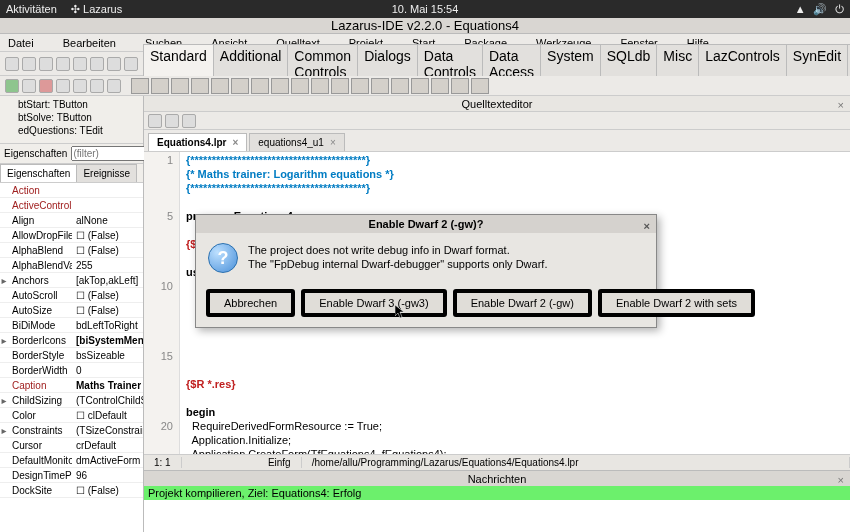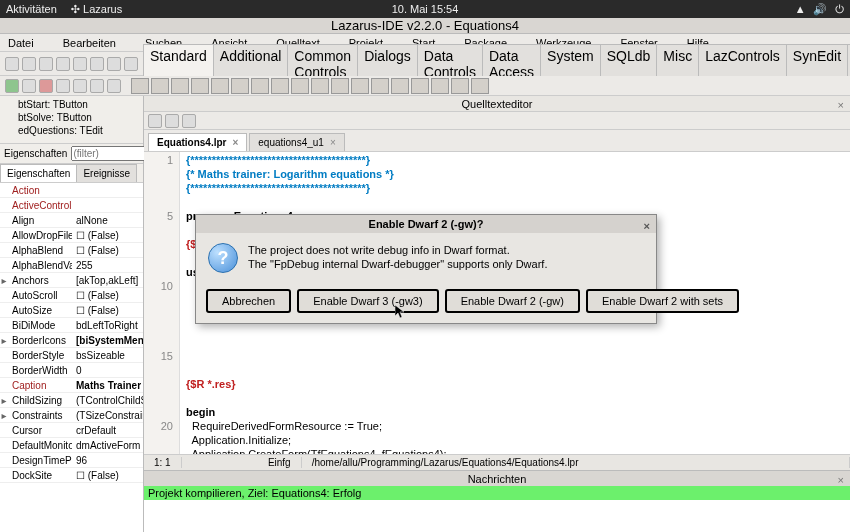--- a/index.html
+++ b/index.html
@@ -60,21 +60,21 @@
   .msg-body { height: 46px; background: #fff; }
   .msg-line { background: #6cf06c; padding: 1px 4px; font-size: 11px; }
   
   .dialog-overlay { position: absolute; left: 195px; top: 214px; width: 462px; background: #e8e6e2; border: 1px solid #888; box-shadow: 3px 3px 8px rgba(0,0,0,0.3); }
   .dlg-title { height: 18px; background: #d5d2ce; font-size: 11px; font-weight: bold; text-align: center; line-height: 18px; position: relative; }
   .dlg-title .x { position: absolute; right: 6px; top: 2px; color: #555; cursor:pointer; }
   .dlg-body { padding: 10px 12px; display: flex; gap: 10px; font-size: 11px; }
   .dlg-body .qicon { width: 30px; height: 30px; border-radius: 50%; background: radial-gradient(circle at 30% 30%, #bde0ff, #4a90d9); display:flex; align-items:center; justify-content:center; color:#fff; font-weight:bold; font-size:18px; border:1px solid #2a70b0;}
   .dlg-body .msg { line-height: 1.3; }
   .dlg-btns { display: flex; gap: 6px; padding: 6px 10px 10px; }
-  .dlg-btns button { flex: 0 0 auto; padding: 4px 14px; font-size: 11px; background: #e0ddd8; border: 2px solid #000000; border-radius: 3px; cursor: pointer; }
+  .dlg-btns button { flex: 0 0 auto; padding: 4px 14px; font-size: 11px; background: #e0ddd8; border: 4px solid #000000; border-radius: 3px; cursor: pointer; }
   .cursor-img { position:absolute; left:395px; top:305px; width:10px; height:14px; pointer-events:none; }
 </style>
 </head>
 <body>
 
 <div class="topbar">
   <div class="left">
     <span>Aktivitäten</span>
     <span>✣ <span>Lazarus</span></span>
   </div>
@@ -250,20 +250,25 @@
           <span class="expander"></span>
           <span class="pname red">Caption</span>
           <span class="pval bold">Maths Trainer</span>
         </div>
         <div class="prop-row">
           <span class="expander">▸</span>
           <span class="pname">ChildSizing</span>
           <span class="pval">(TControlChildSizing)</span>
         </div>
         <div class="prop-row">
+          <span class="expander"></span>
+          <span class="pname">Color</span>
+          <span class="pval"><span>☐ </span>clDefault</span>
+        </div>
+        <div class="prop-row">
           <span class="expander">▸</span>
           <span class="pname">Constraints</span>
           <span class="pval">(TSizeConstraints)</span>
         </div>
         <div class="prop-row">
           <span class="expander"></span>
           <span class="pname">Cursor</span>
           <span class="pval">crDefault</span>
         </div>
         <div class="prop-row">

